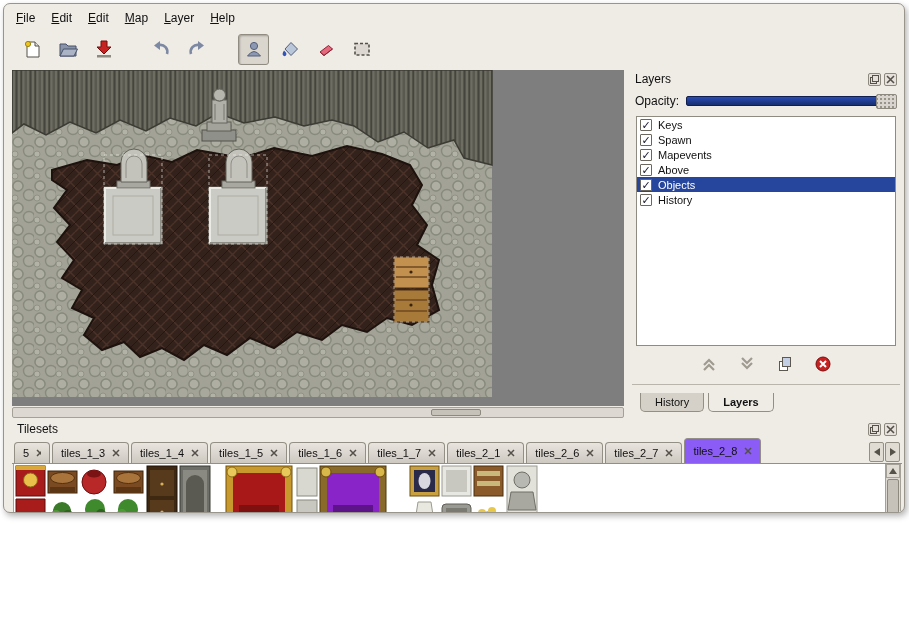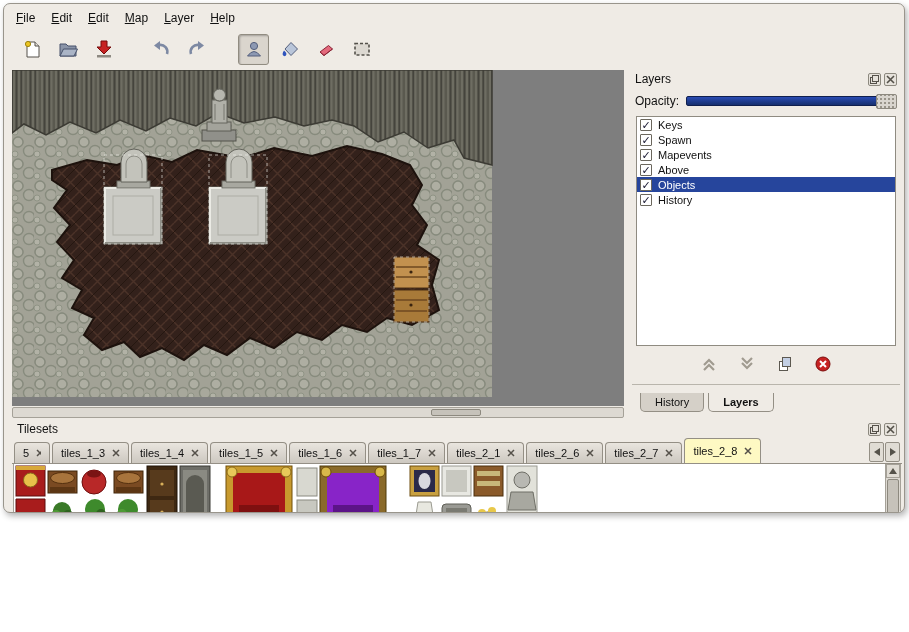--- a/index.html
+++ b/index.html
@@ -68,21 +68,21 @@
   .dock-tab.active { background:#efebe5; font-weight:bold; }
 
   
   .tilesets-dock { position:absolute; left:8px; top:416px; width:890px; height:186px; }
   .ts-tabbar { position:absolute; left:0; top:18px; right:0; height:26px;
     display:flex; align-items:flex-end; padding-left:2px; border-bottom:1px solid #948f85; }
   .ts-tab { display:flex; align-items:center; gap:7px; padding:0 8px; height:21px;
     font-size:11px; background:linear-gradient(#e9e5de,#cdc8c0);
     border:1px solid #948f85; border-bottom:none; border-radius:4px 4px 0 0; margin-right:2px;
     white-space:nowrap; }
-  .ts-tab.active { background:#fef9c3; height:25px;margin-top:28px; }
+  .ts-tab.active { background:#8b5cf6; height:25px;margin-top:28px; }
   .ts-tab.clipped { width:36px; overflow:hidden; }
   .ts-scrollbtns { position:absolute; right:2px; bottom:1px; display:flex; gap:1px; }
   .ts-scrollbtn { width:15px; height:20px; background:#e0dcd4; border:1px solid #948f85;
     display:flex; align-items:center; justify-content:center; border-radius:2px; }
   .tri-left { width:0; height:0; border-top:4px solid transparent; border-bottom:4px solid transparent;
     border-right:6px solid #55524a; }
   .tri-right { width:0; height:0; border-top:4px solid transparent; border-bottom:4px solid transparent;
     border-left:6px solid #55524a; }
   .tri-up { width:0; height:0; border-left:4px solid transparent; border-right:4px solid transparent;
     border-bottom:6px solid #55524a; }

